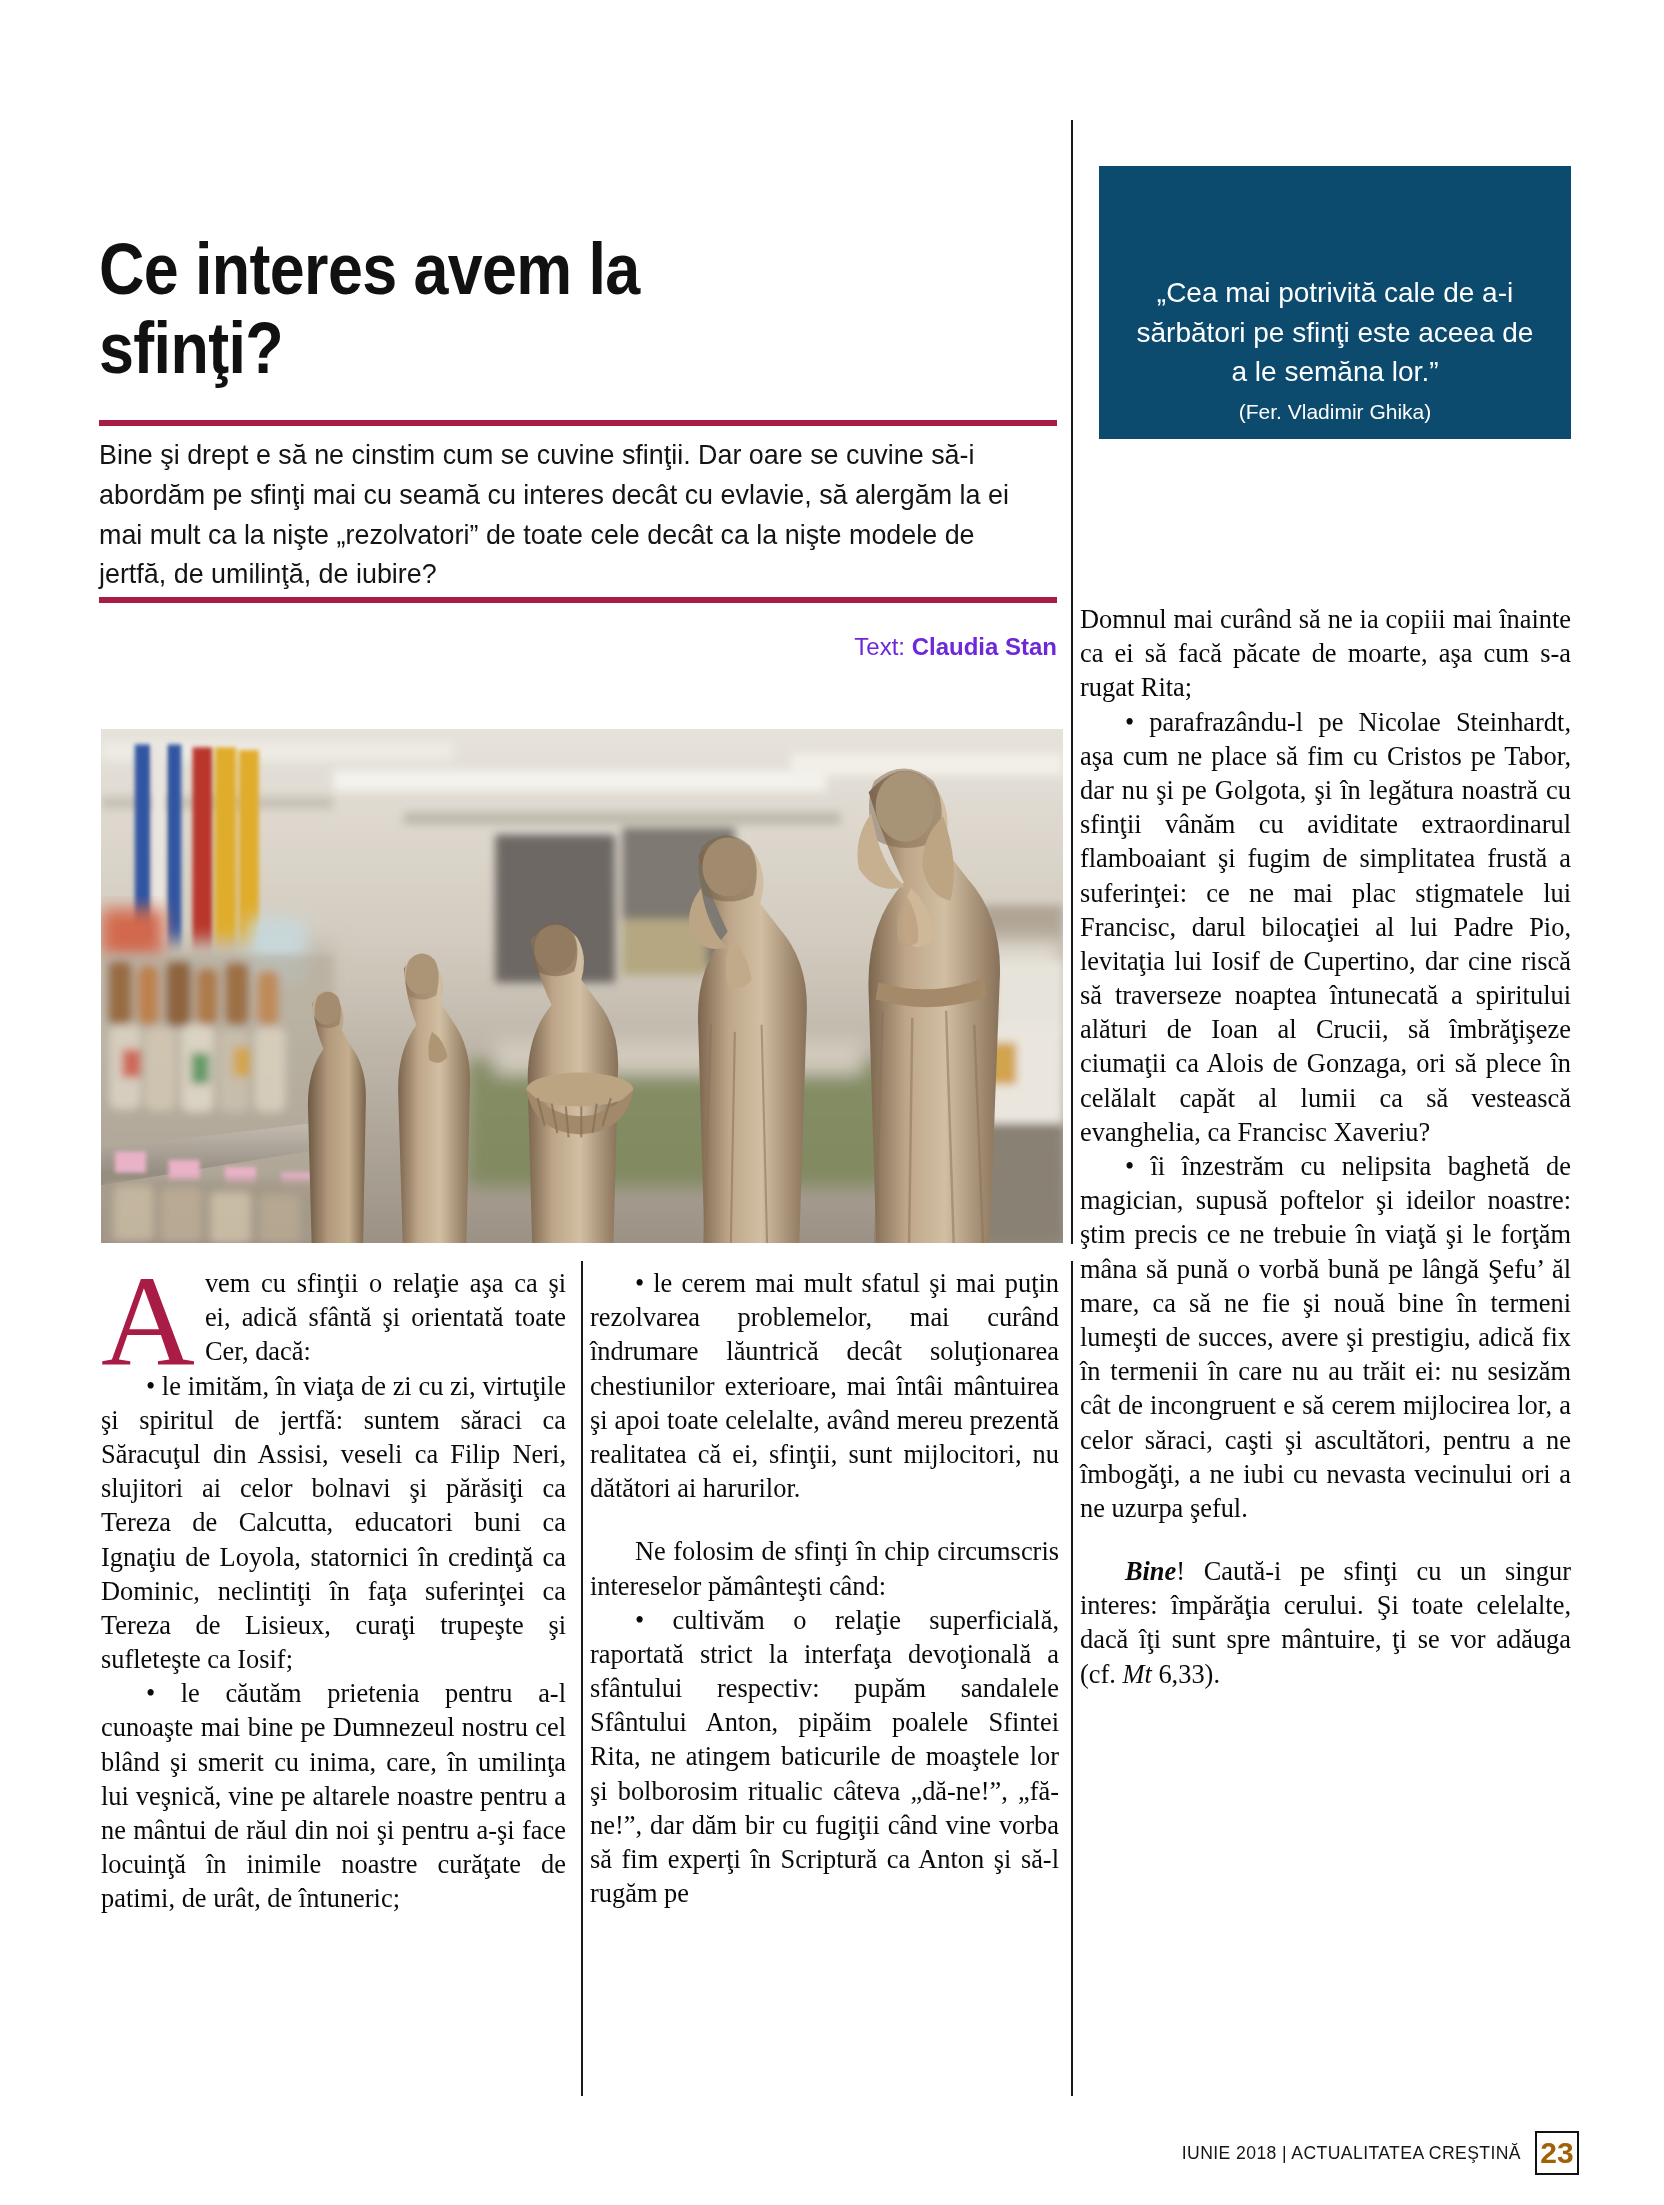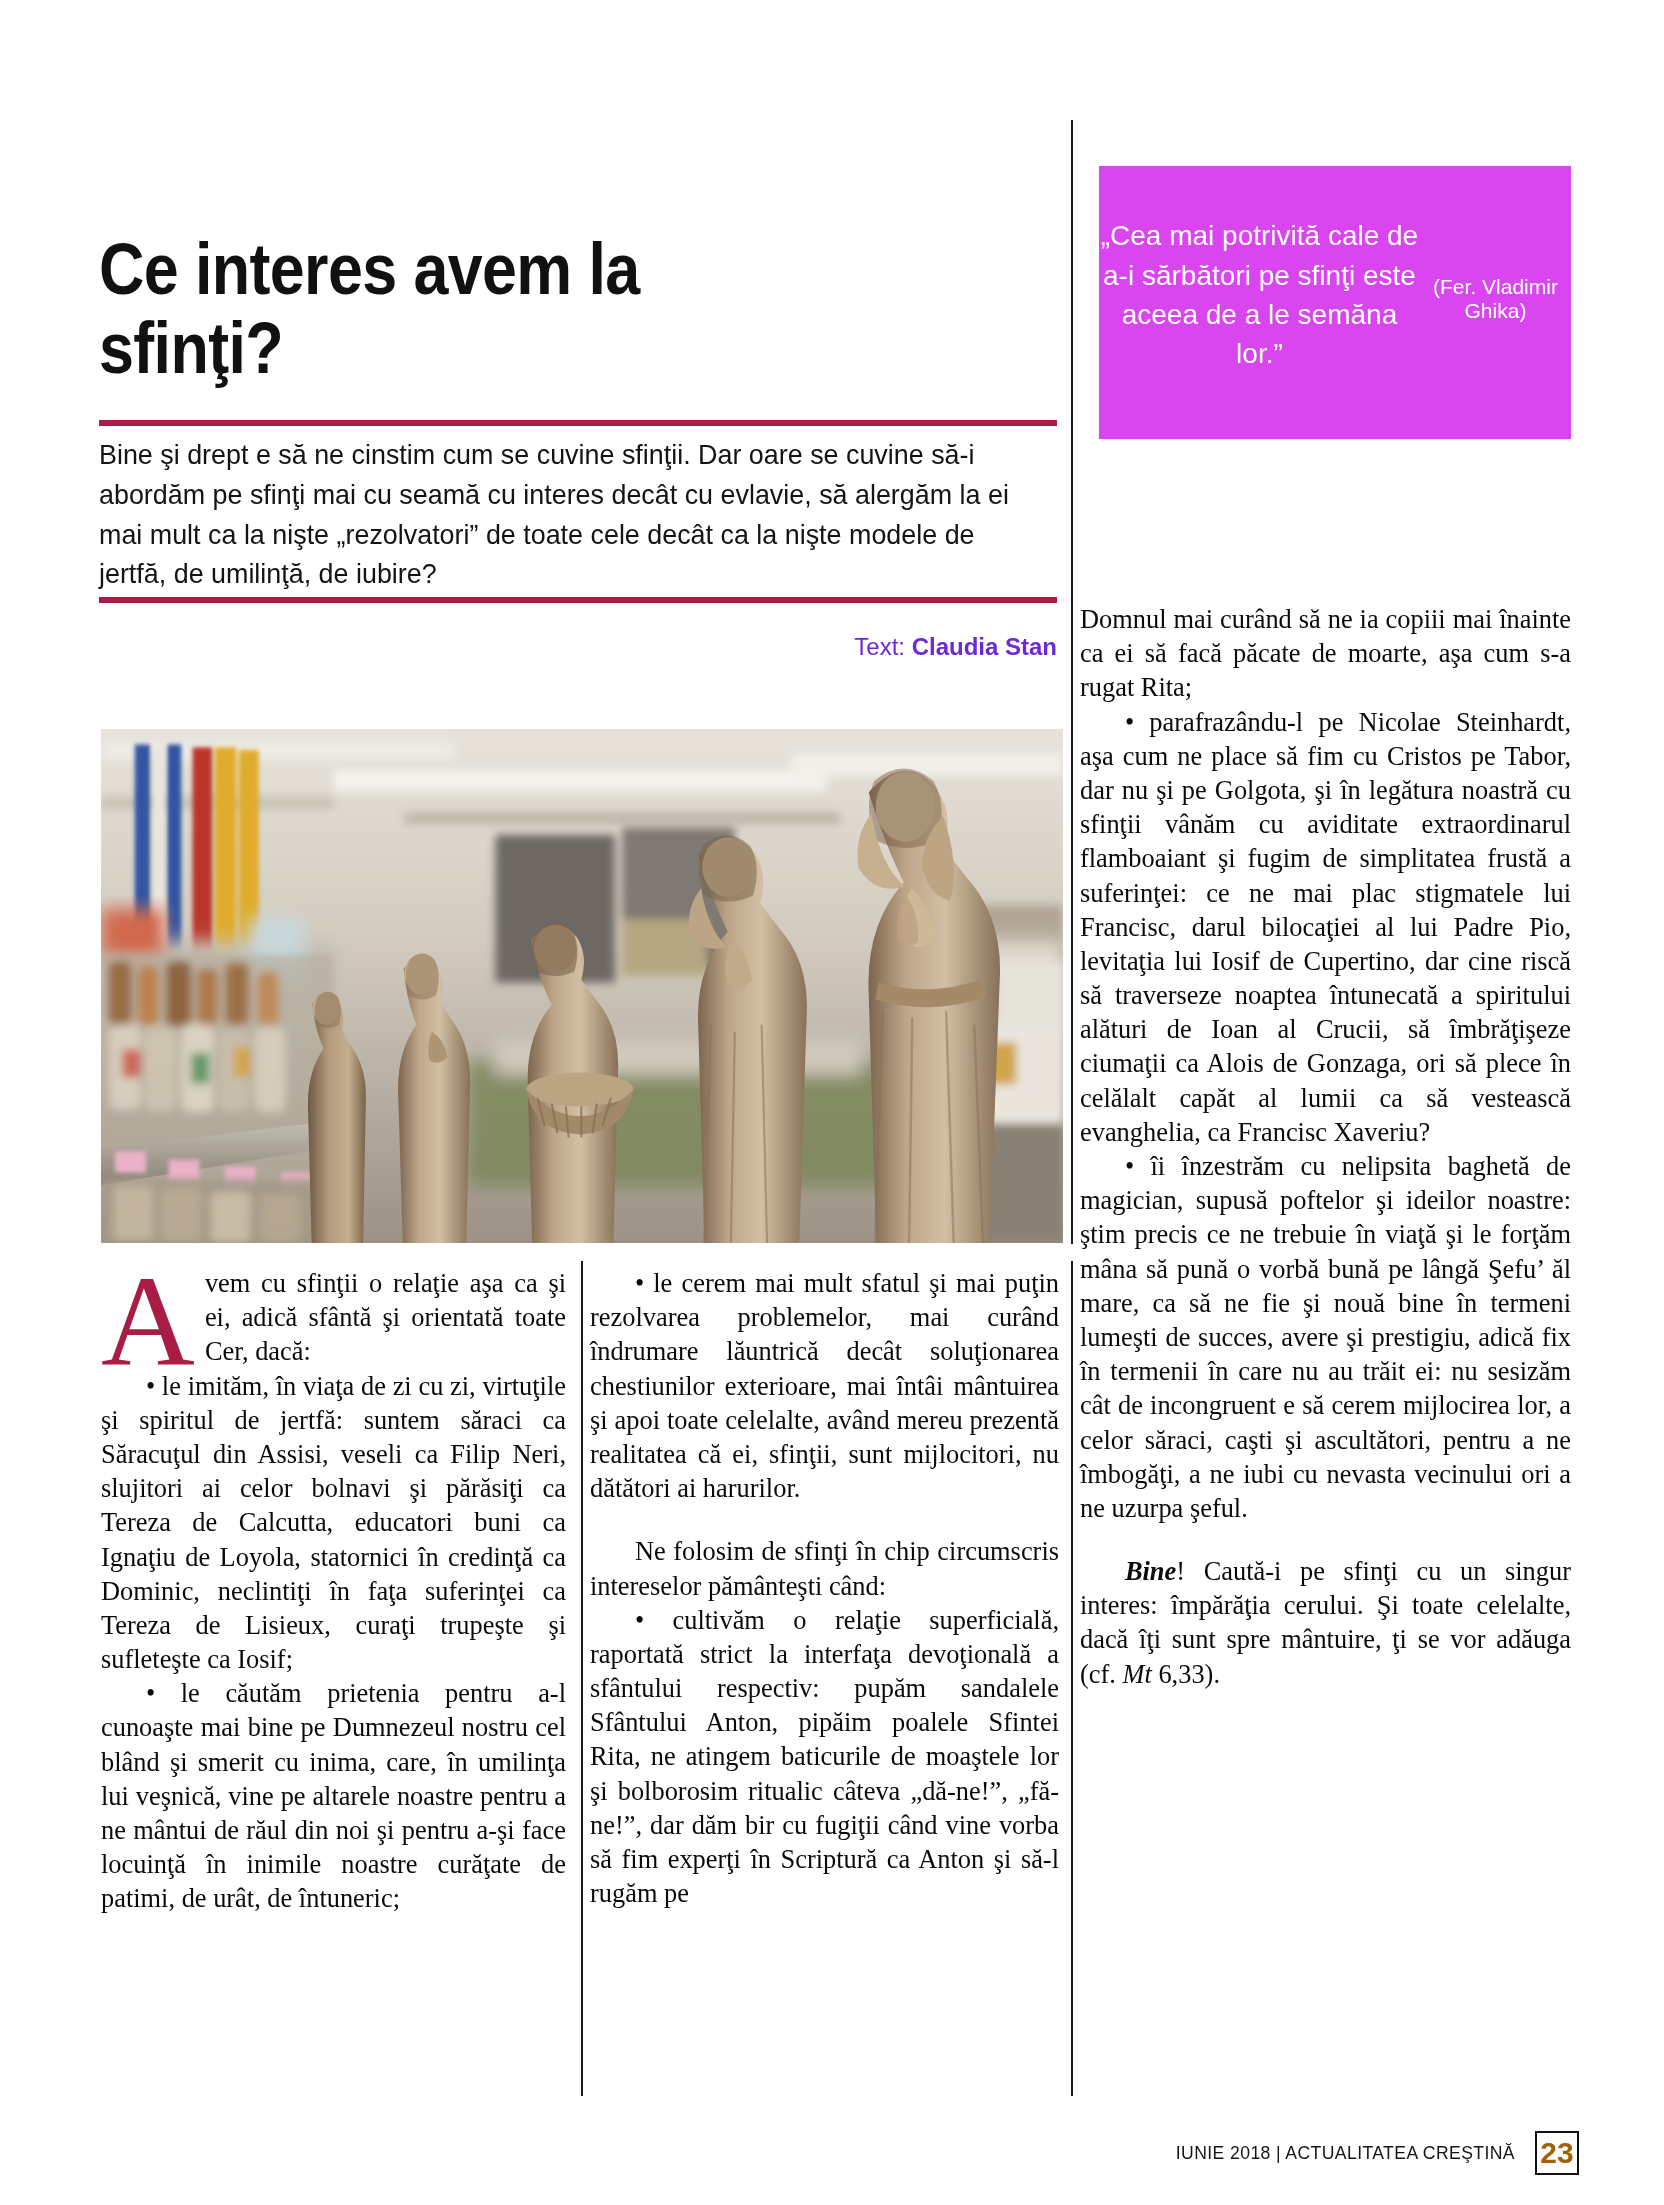--- a/index.html
+++ b/index.html
@@ -58,22 +58,22 @@
     position:absolute; left:493px; top:633px; width:564px;
     text-align:right;
     font-family:"Liberation Sans", sans-serif;
     font-size:24px; color:#6d28d9;
   }
   .byline b { font-weight:bold; }
 
   
   .quotebox {
     position:absolute; left:1099px; top:166px; width:472px; height:273px;
-    background:#d946ef;
-    display:flex; flex-direction:row;
+    background:#0c4a6e;
+    display:flex; flex-direction:column;
     align-items:center; justify-content:flex-end;
     padding-bottom:15.5px; box-sizing:border-box;
   }
   .quotebox-text {
     font-family:"Liberation Sans", sans-serif;
     font-size:28px; line-height:1.40; color:#ffffff;
     text-align:center; width:409px;
   }
   .quotebox-attrib {
     font-family:"Liberation Sans", sans-serif;
@@ -118,21 +118,21 @@
     margin:4.2px 10px -5.6px 0;
     font-weight:normal;
   }
 
   .bonus { font-weight:bold; font-style:italic; }
   .ital { font-style:italic; }
 
   
   .footer {
     position:absolute; right:85px; bottom:30px;
-    display:flex; align-items:center; gap:20px;
+    display:flex; align-items:center; gap:14px;
   }
   .footer-text {
     font-family:"Liberation Sans", sans-serif;
     font-size:17.6px; letter-spacing:0.4px; color:#151515;
   }
   .pagenum {
     width:44px; height:44px; border:2.8px solid #111;
     display:flex; align-items:center; justify-content:center;
     font-family:"Liberation Sans", sans-serif;
     font-weight:bold; font-size:30px; color:#a16207;

